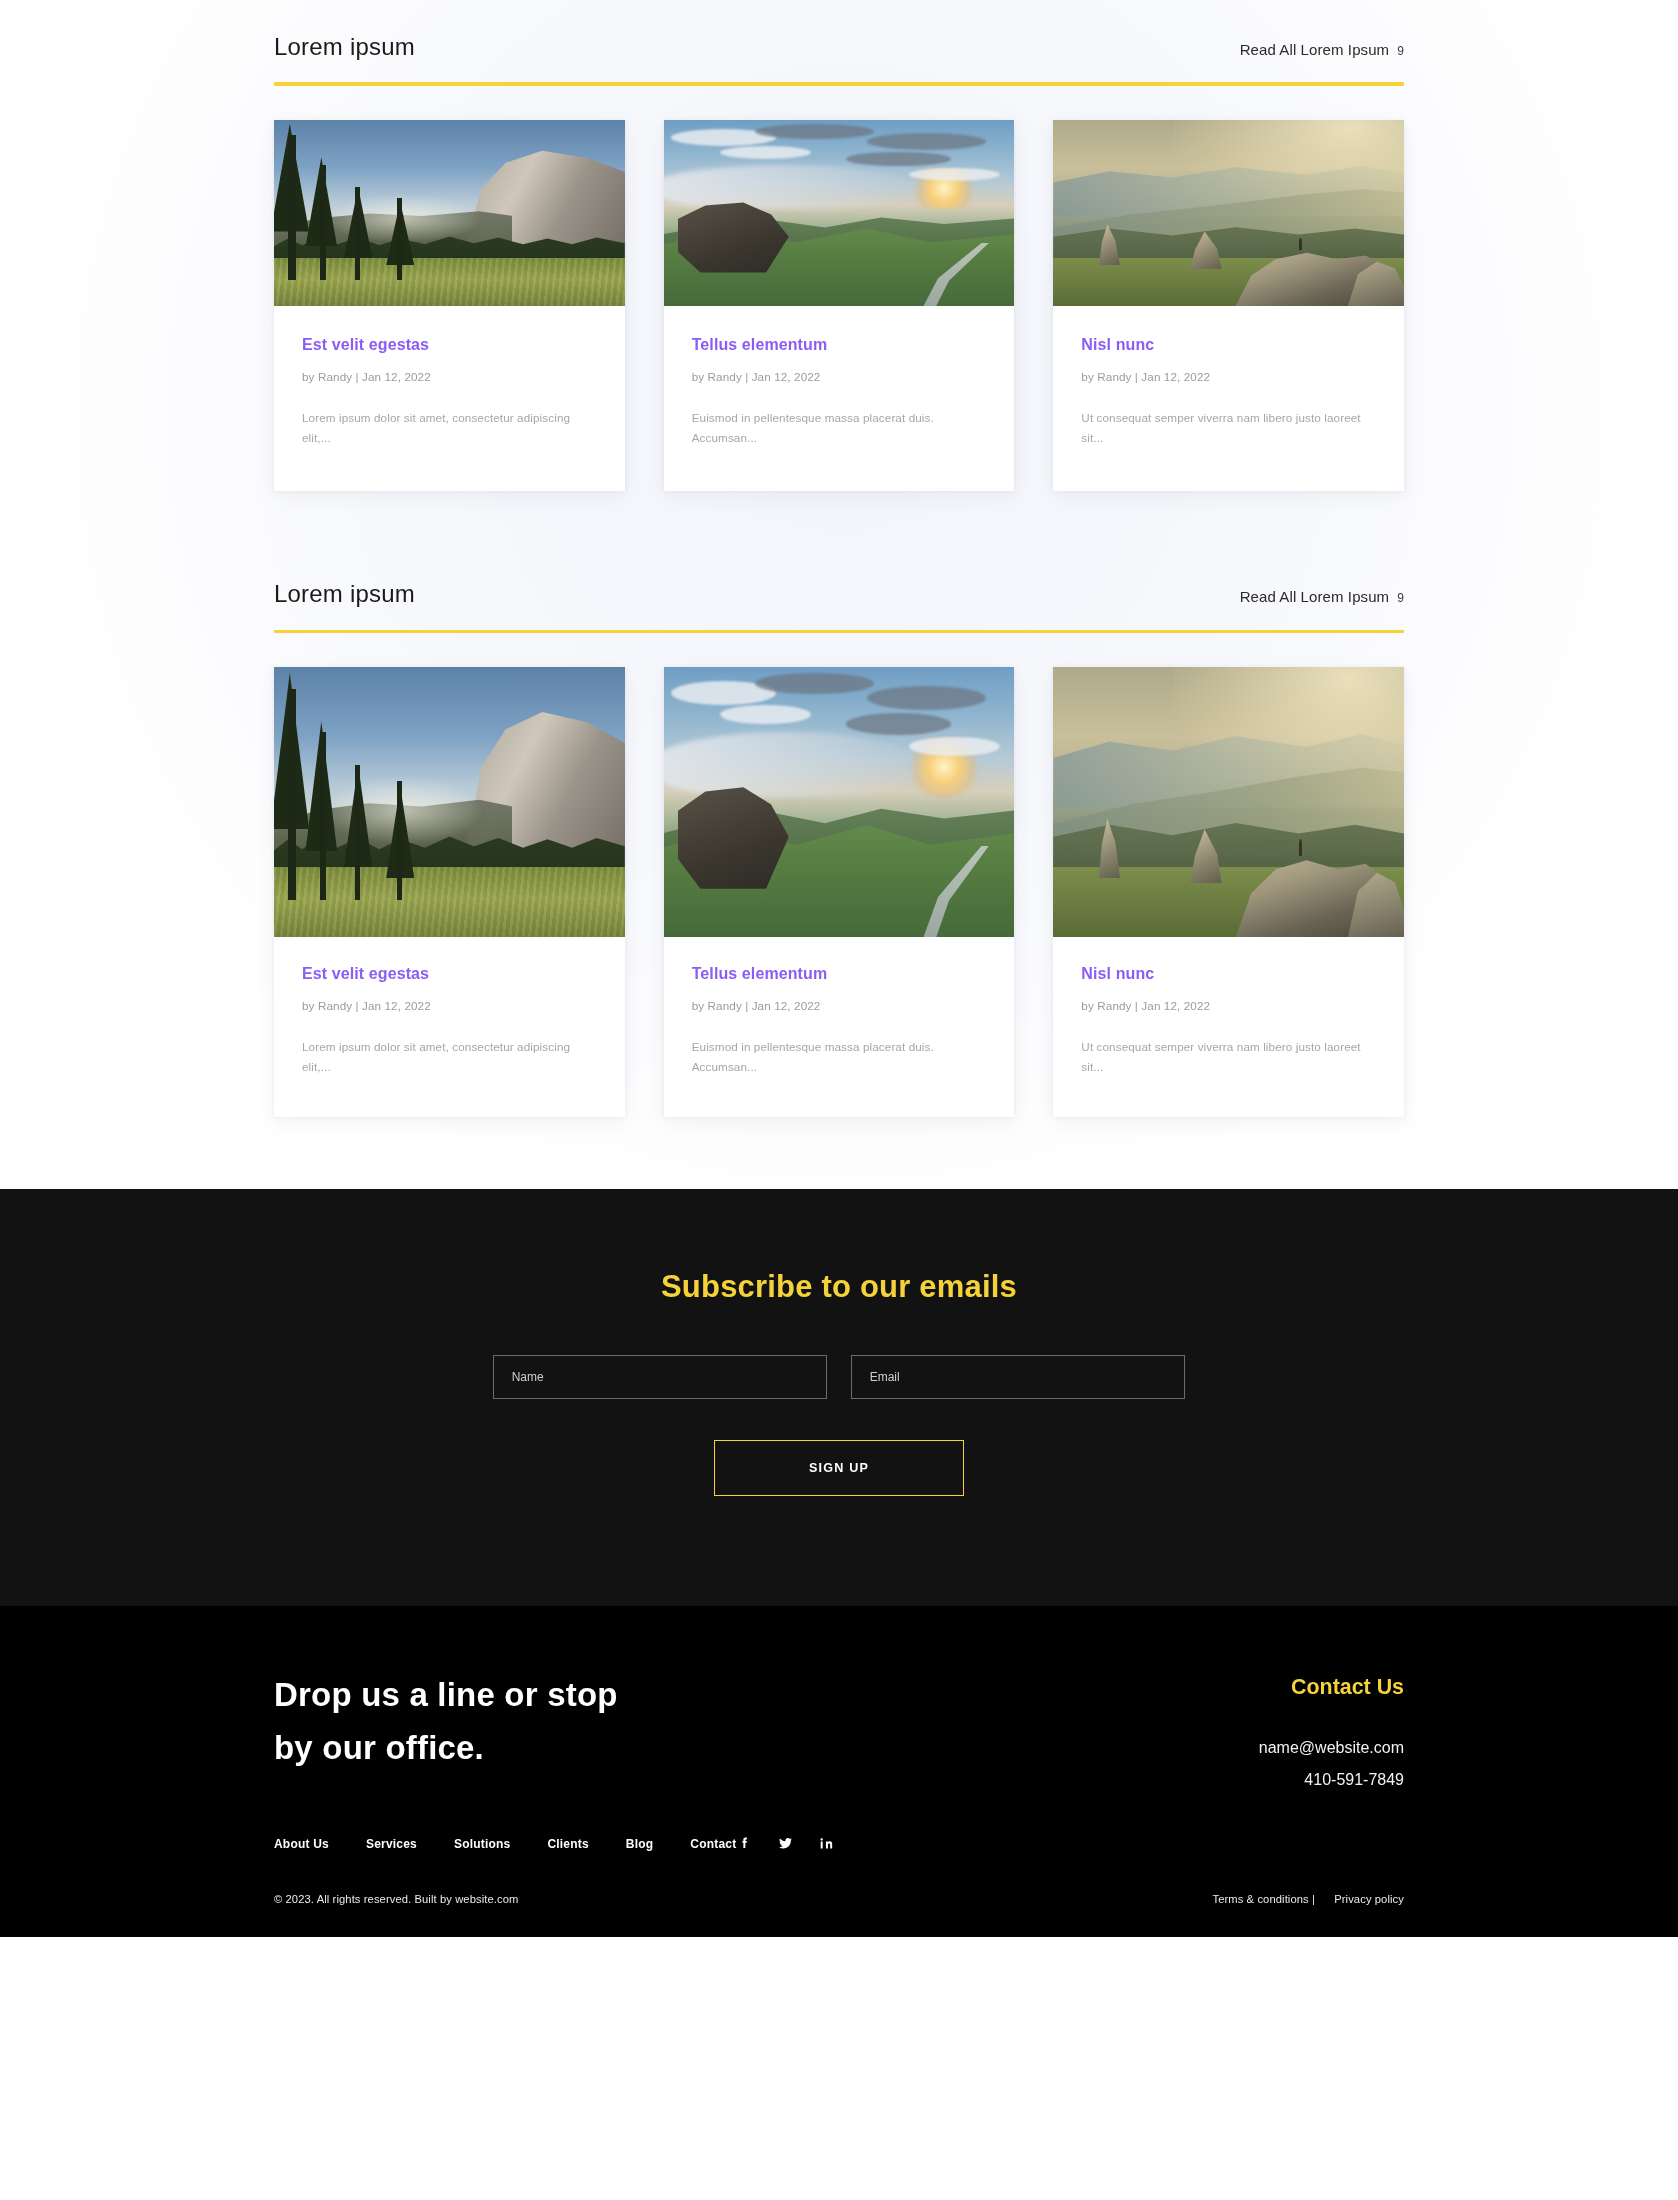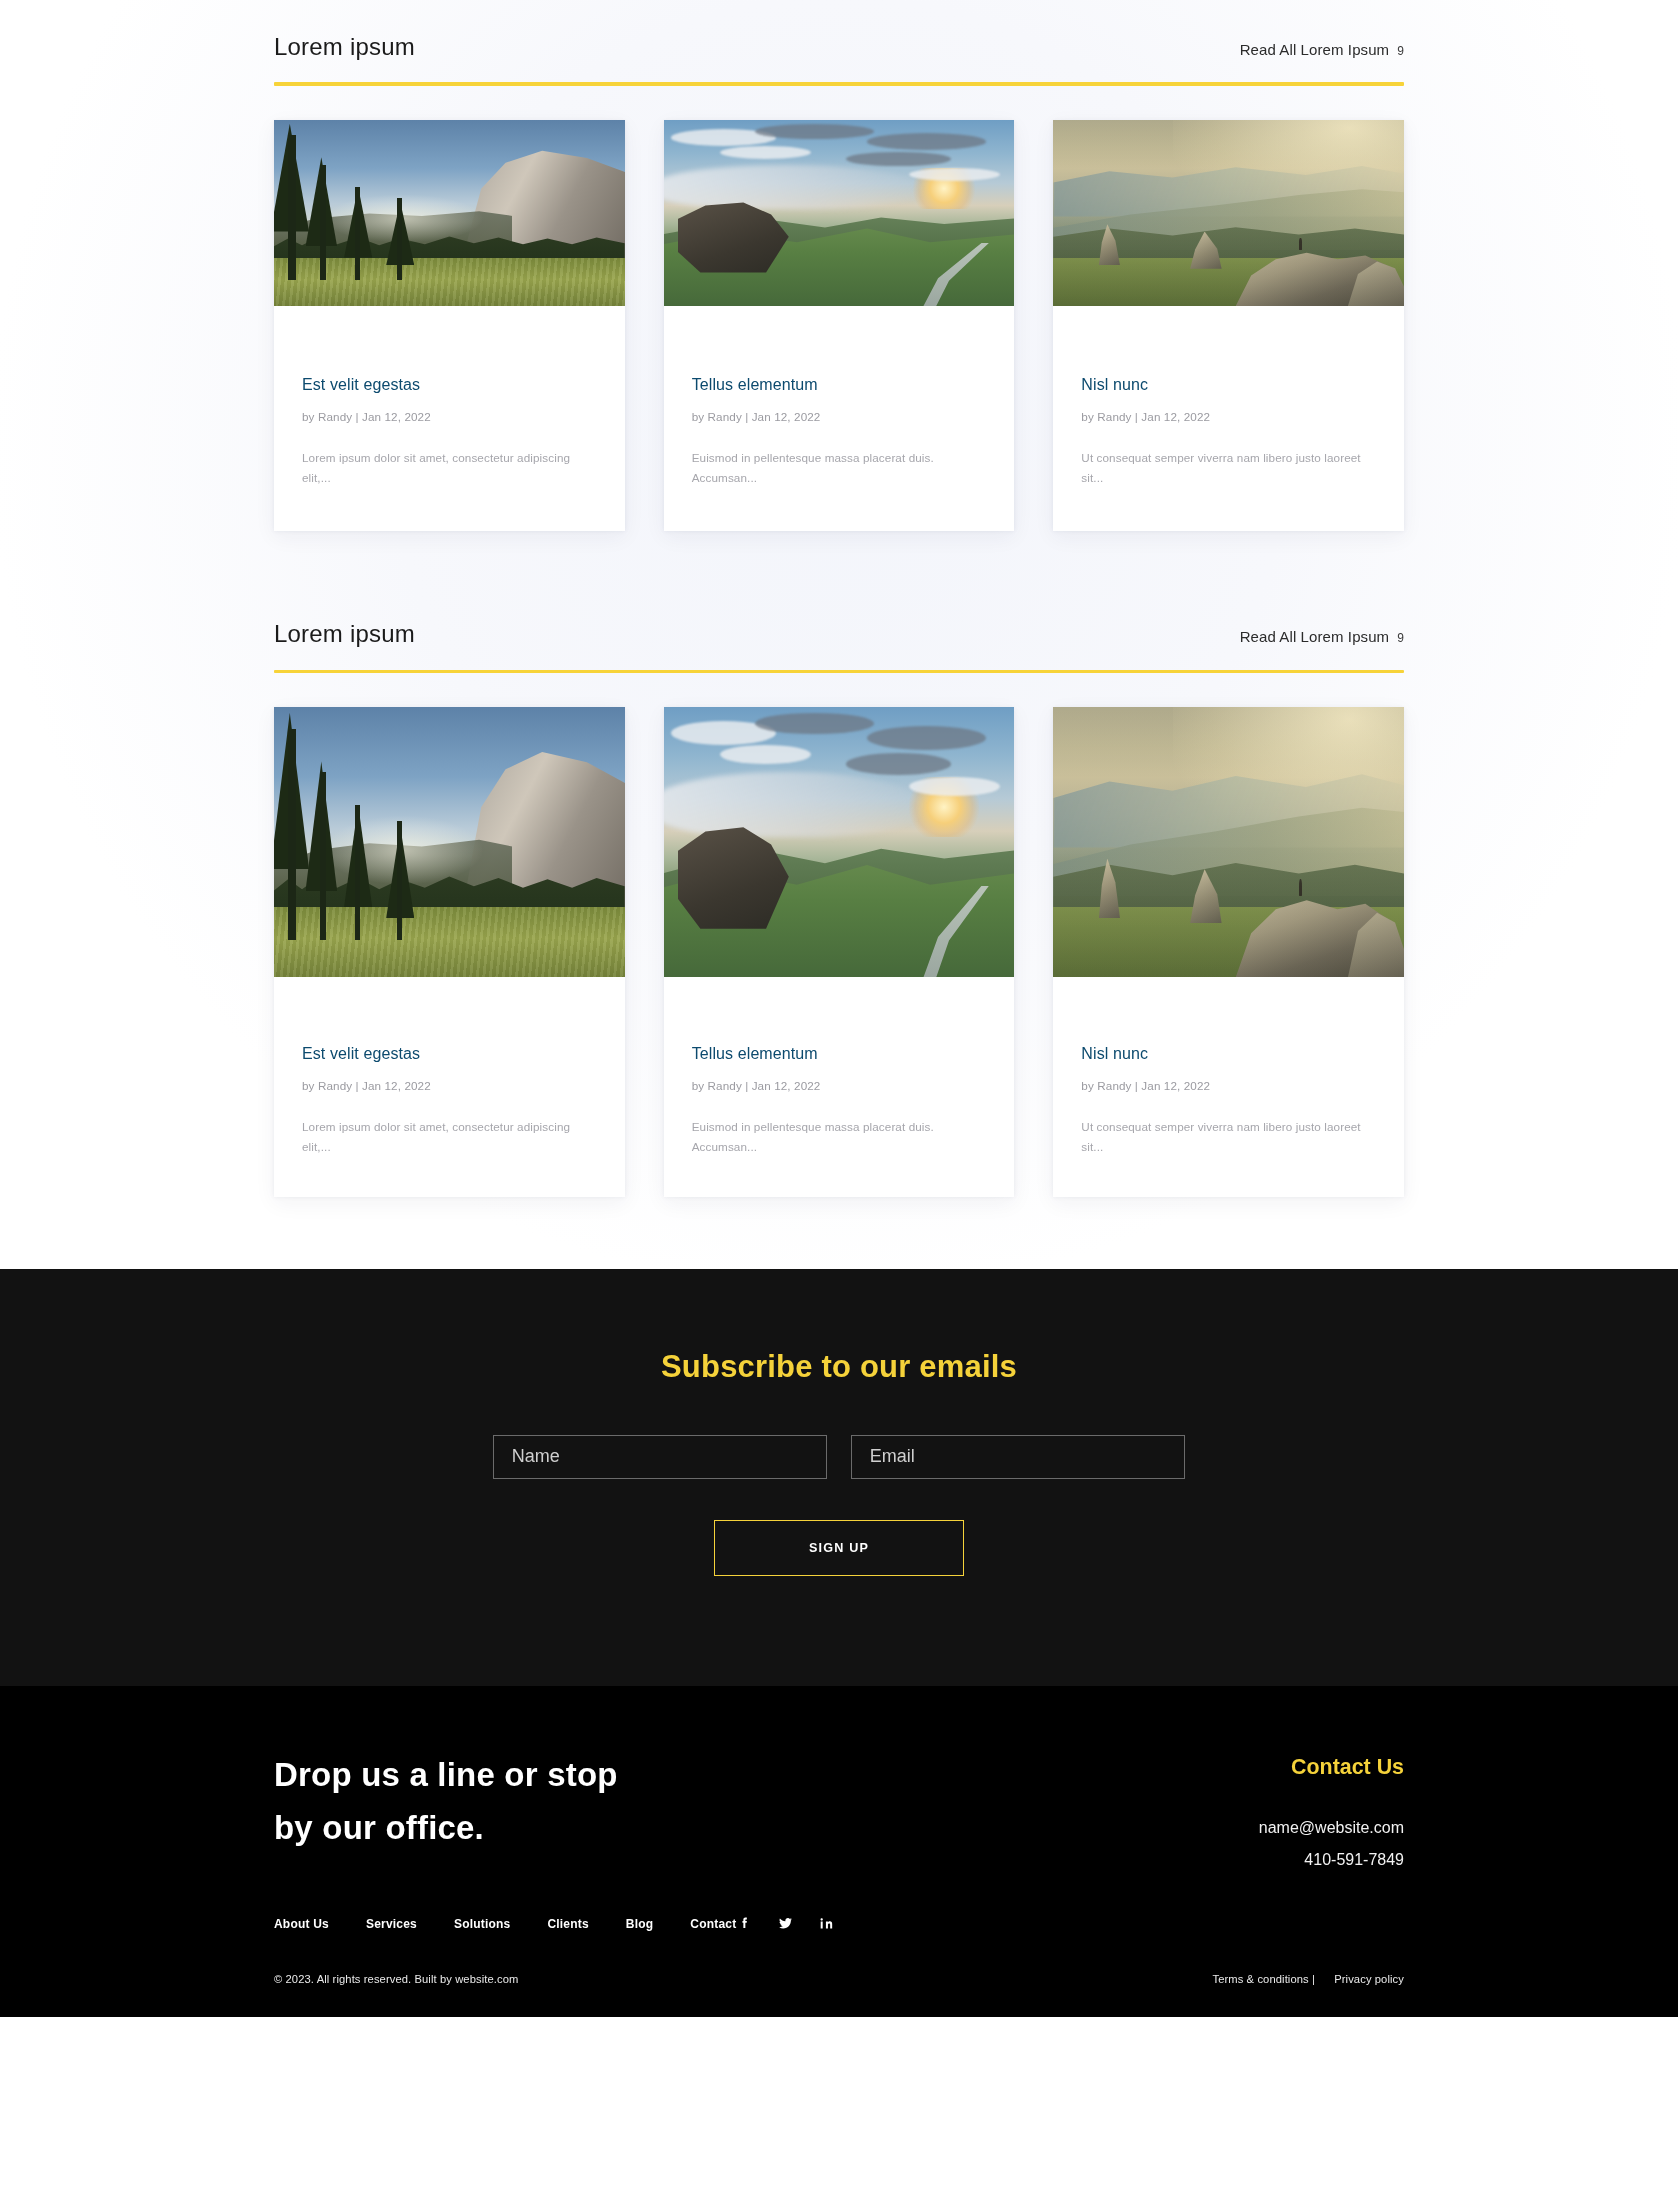--- a/index.html
+++ b/index.html
@@ -39,21 +39,21 @@
   .rule { height:3.7px; background:#f7d339; border-radius:0.9px; }
 
   .cards { display:flex; gap:39px; padding-top:34px; }
   .card {
     width:351px; background:#ffffff;
     box-shadow:0 0.9px 4.7px rgba(30,40,80,.07), 0 5.6px 20.5px rgba(30,40,80,.055);
   }
   .card-media { height:186px; width:100%; overflow:hidden; position:relative; }
   .card-body { padding:30px 28px 43px 28px; }
   .card-title {
-    font-size:16px; font-weight:400; color:#0c4a6e; letter-spacing:0.1px;margin-top:40px;
+    font-size:16px; font-weight:700; color:#8b5cf6; letter-spacing:0.1px;
   }
   .card-meta {
     margin-top:16px; font-size:11.7px; color:#9b9ba1; letter-spacing:0.1px;
   }
   .card-excerpt {
     margin-top:25px; font-size:11.7px; line-height:1.72;
     color:#a6a6ac; letter-spacing:0.1px; max-width:280px;
   }
 
   
@@ -204,21 +204,21 @@
   }
   .sub-sub {
     margin-top:21.4px; font-size:12.6px; color:#d8d8d8; letter-spacing:0.1px;
   }
   .sub-form {
     margin-top:50px; display:flex; justify-content:center; gap:24px;
   }
   .field {
     width:334px; height:44px; background:transparent;
     border:0.9px solid #6b6b6b; color:#fca5a5;
-    font-family:"Liberation Sans", sans-serif; font-size:18px;
+    font-family:"Liberation Sans", sans-serif; font-size:12px;
     padding:0 17.7px; outline:none;
   }
   .field::placeholder { color:#cfcfcf; }
   .signup {
     margin:41px auto 0 auto; display:block;
     width:250px; height:56px;
     background:transparent; border:1.9px solid #f5d23a;
     color:#ffffff; font-family:"Liberation Sans", sans-serif;
     font-size:12.6px; font-weight:700; letter-spacing:1.2px; cursor:pointer;
   }

